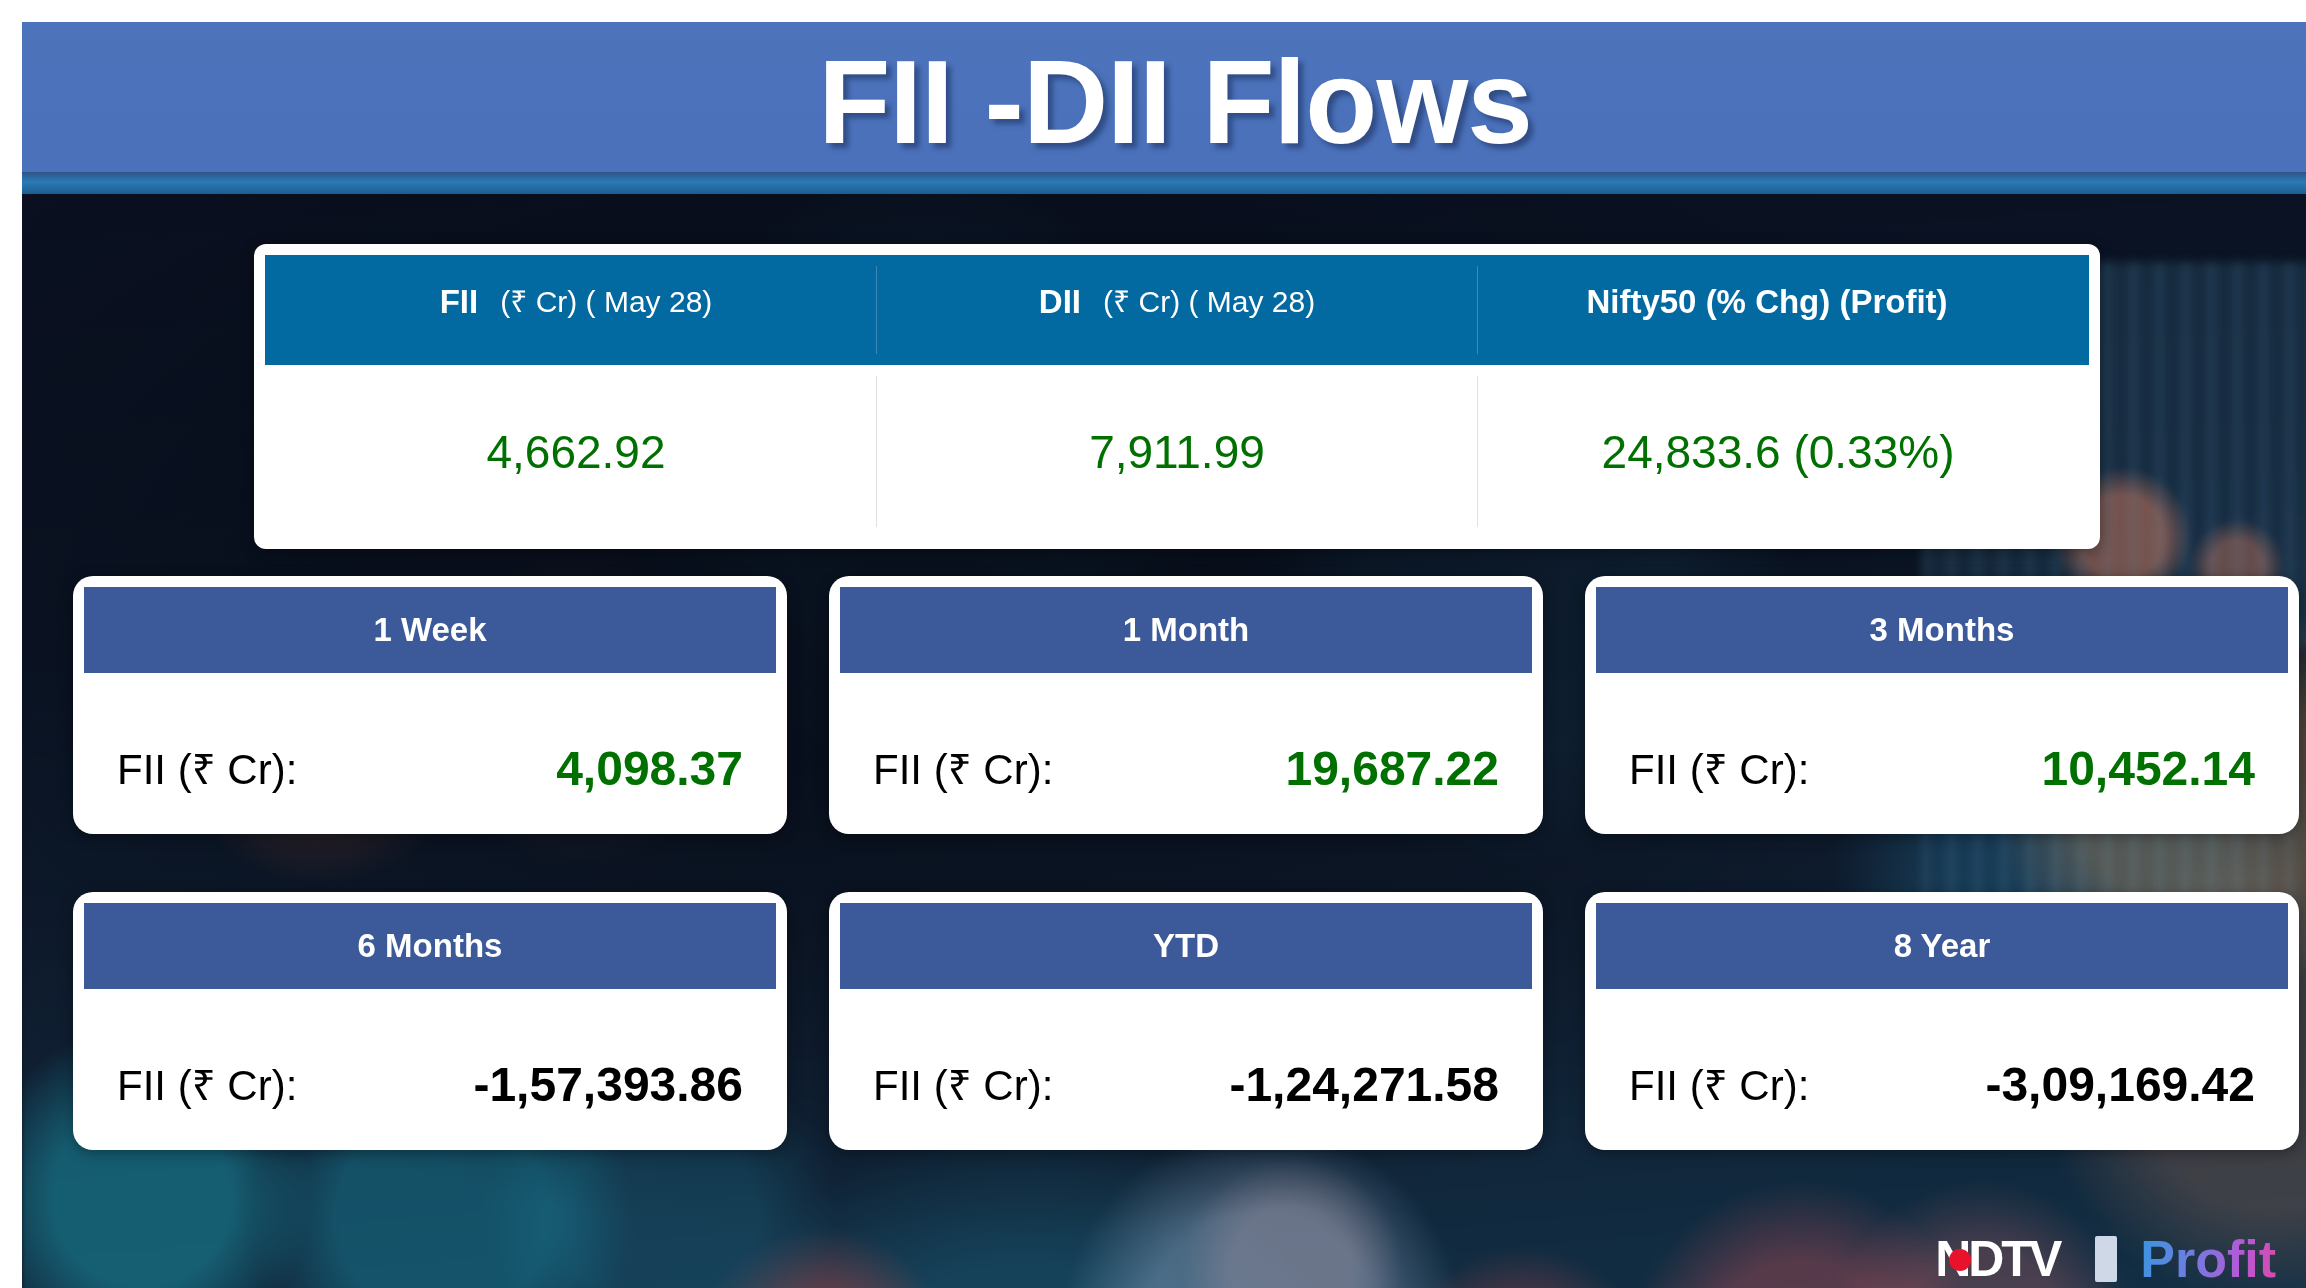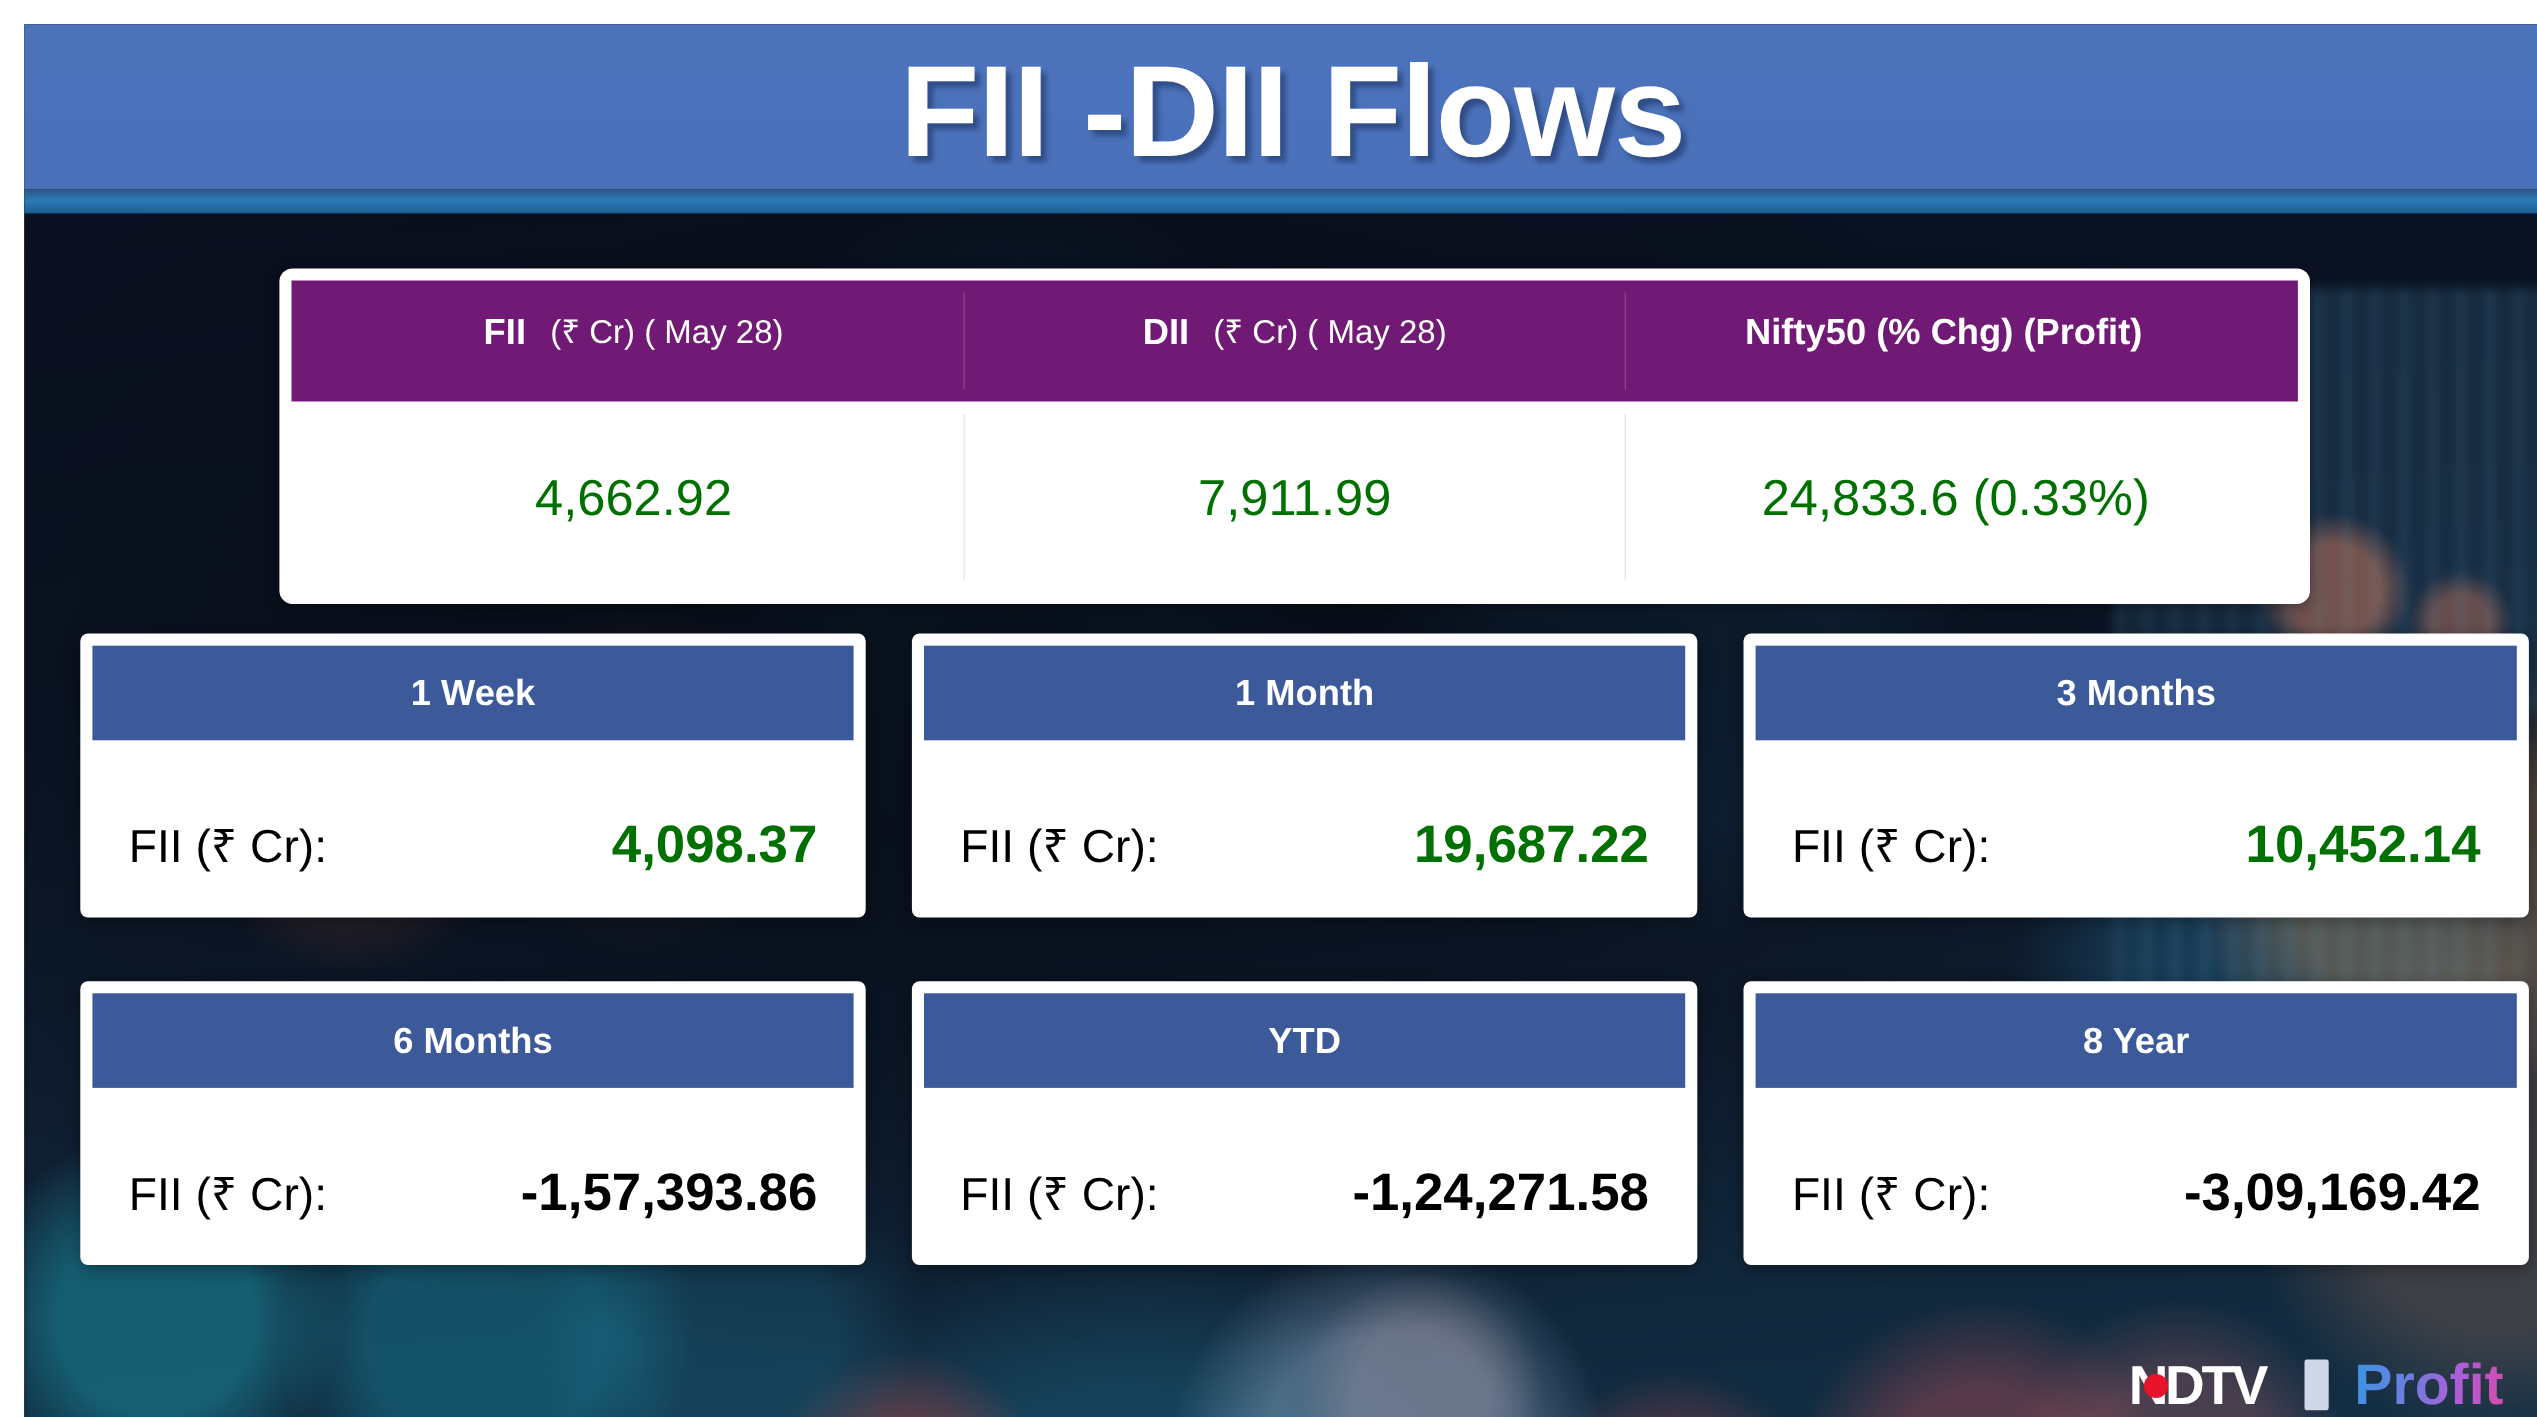--- a/index.html
+++ b/index.html
@@ -95,21 +95,21 @@
     background:#ffffff;
     border-radius:12px;
     overflow:hidden;
     box-shadow:0 3px 14px rgba(0,0,0,0.35);
     display:flex;
     flex-direction:column;
   }
   .summary-head {
     display:flex;
     height:110px;
-    background:#701a75;
+    background:#0369a1;
   }
   .summary-head .cell {
     flex:1;
     display:flex;
     align-items:flex-end;
     justify-content:center;
     padding-bottom:22px;
     color:#ffffff;
     font-size:33px;
     font-weight:bold;
@@ -143,21 +143,21 @@
     left:40px; top:543px;
     width:2226px;
     display:grid;
     grid-template-columns:repeat(3, 714px);
     grid-auto-rows:258px;
     column-gap:42px;
     row-gap:58px;
   }
   .card {
     background:#ffffff;
-    border-radius:7px;
+    border-radius:20px;
     overflow:hidden;
     box-shadow:0 3px 14px rgba(0,0,0,0.35);
     display:flex;
     flex-direction:column;
   }
   .card-head {
     height:86px;
     background:#3c5a9a;
     color:#ffffff;
     font-size:33px;

